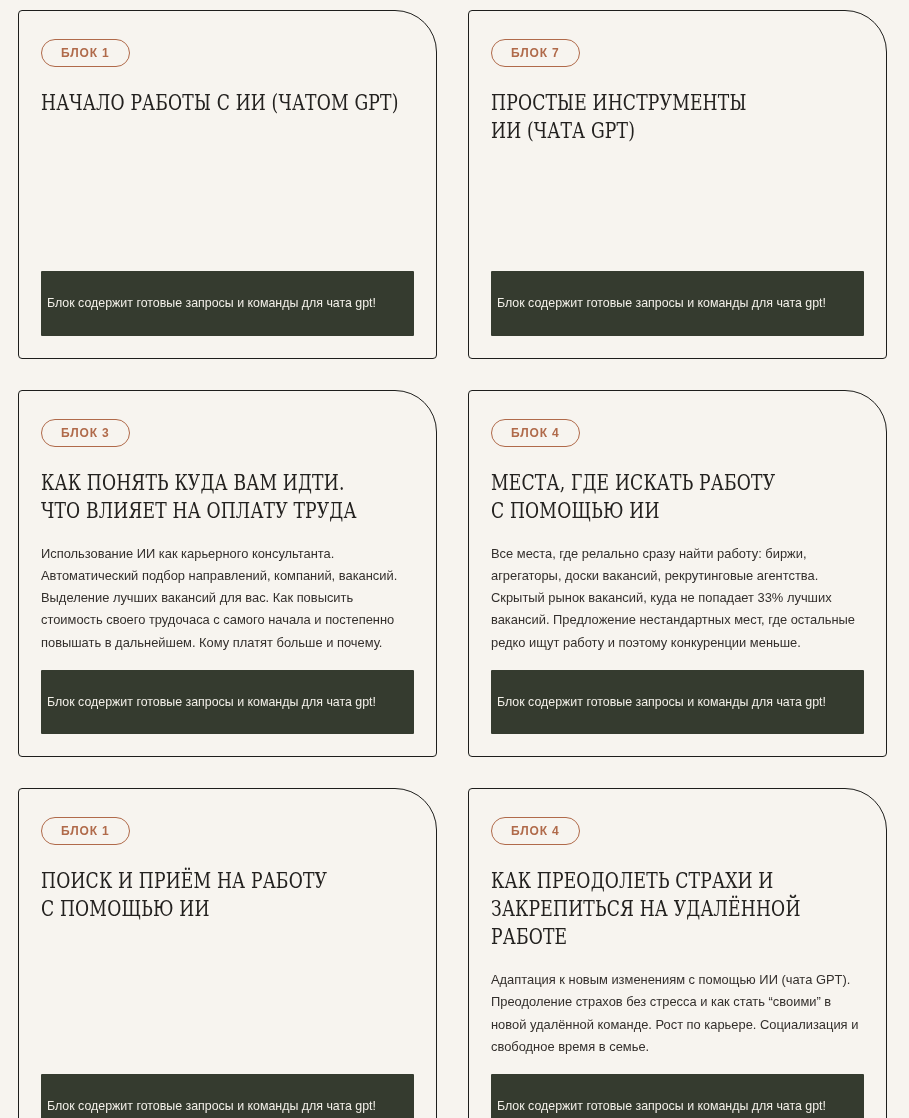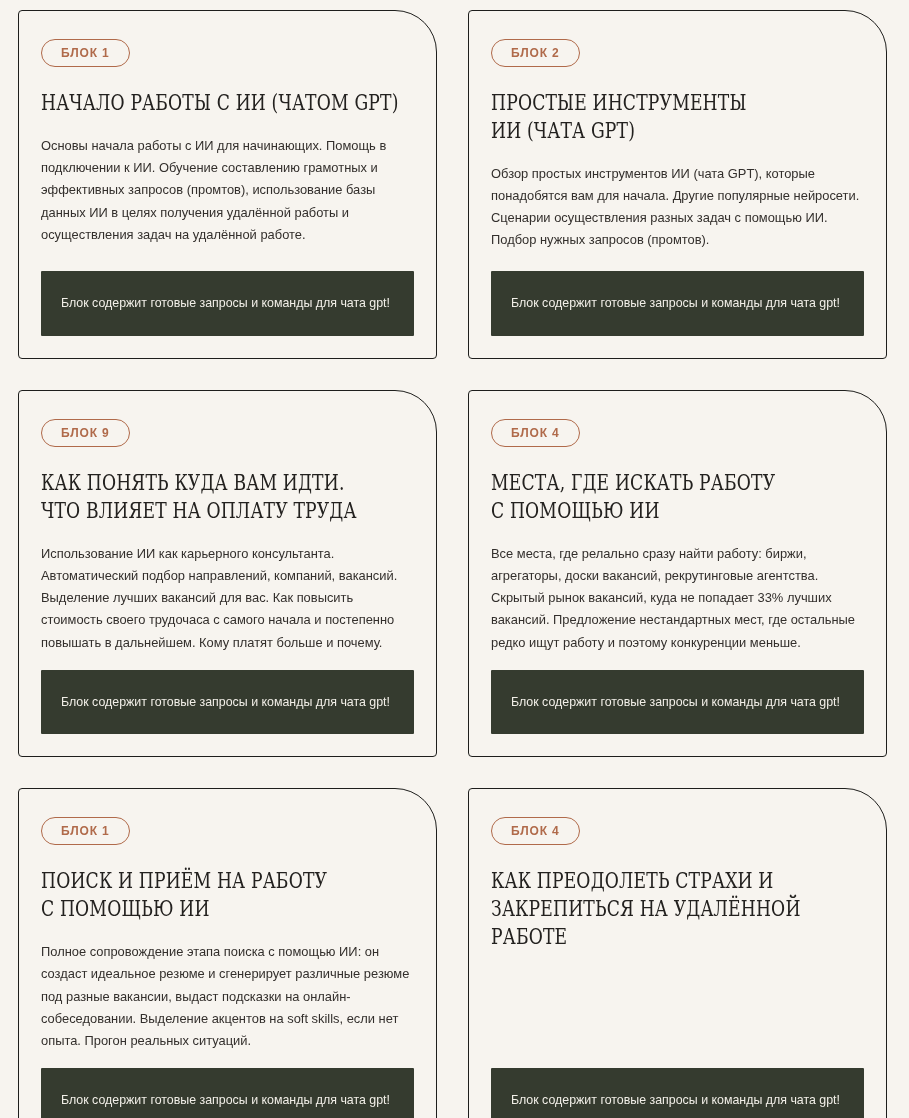--- a/index.html
+++ b/index.html
@@ -73,78 +73,76 @@
     line-height:1.72;
     margin-top:18px;
     white-space:pre-line;
   }
   .cta{
     margin-top:auto;
     background:var(--cta-bg);
     color:var(--cta-text);
     font-size:12.4px;
     line-height:1.5;
-    padding:23px 20px;
+    padding:23px 6px;
     border-radius:1px;
     display:flex;
     align-items:center;
     min-height:62px;
   }
   .spacer{height:16px;flex:0 0 auto;}
 </style>
 </head>
 <body>
 
 <div class="grid">
 
   <div class="card">
     <span class="badge">БЛОК 1</span>
     <h2 class="card-heading">НАЧАЛО РАБОТЫ С ИИ (ЧАТОМ GPT)</h2>
-    <p class="card-body">Основы начала работы с ИИ для начинающих. Помощь в подключении к ИИ. Обучение составлению грамотных и эффективных запросов (промтов), использование базы данных ИИ в целях получения удалённой работы и осуществления задач на удалённой работе.</p>
     <div class="spacer"></div>
     <div class="cta">Блок содержит готовые запросы и команды для чата gpt!</div>
   </div>
 
   <div class="card">
-    <span class="badge">БЛОК 2</span>
+    <span class="badge">БЛОК 7</span>
     <h2 class="card-heading">ПРОСТЫЕ ИНСТРУМЕНТЫ
 ИИ (ЧАТА GPT)</h2>
-    <p class="card-body">Обзор простых инструментов ИИ (чата GPT), которые понадобятся вам для начала. Другие популярные нейросети. Сценарии осуществления разных задач с помощью ИИ. Подбор нужных запросов (промтов).</p>
     <div class="spacer"></div>
     <div class="cta">Блок содержит готовые запросы и команды для чата gpt!</div>
   </div>
 
   <div class="card">
-    <span class="badge">БЛОК 9</span>
+    <span class="badge">БЛОК 3</span>
     <h2 class="card-heading">КАК ПОНЯТЬ КУДА ВАМ ИДТИ.
 ЧТО ВЛИЯЕТ НА ОПЛАТУ ТРУДА</h2>
     <p class="card-body">Использование ИИ как карьерного консультанта. Автоматический подбор направлений, компаний, вакансий. Выделение лучших вакансий для вас. Как повысить стоимость своего трудочаса с самого начала и постепенно повышать в дальнейшем. Кому платят больше и почему.</p>
     <div class="spacer"></div>
     <div class="cta">Блок содержит готовые запросы и команды для чата gpt!</div>
   </div>
 
   <div class="card">
     <span class="badge">БЛОК 4</span>
     <h2 class="card-heading">МЕСТА, ГДЕ ИСКАТЬ РАБОТУ
 С ПОМОЩЬЮ ИИ</h2>
     <p class="card-body">Все места, где релально сразу найти работу: биржи, агрегаторы, доски вакансий, рекрутинговые агентства. Скрытый рынок вакансий, куда не попадает 33% лучших вакансий. Предложение нестандартных мест, где остальные редко ищут работу и поэтому конкуренции меньше.</p>
     <div class="spacer"></div>
     <div class="cta">Блок содержит готовые запросы и команды для чата gpt!</div>
   </div>
 
   <div class="card">
     <span class="badge">БЛОК 1</span>
     <h2 class="card-heading">ПОИСК И ПРИЁМ НА РАБОТУ
 С ПОМОЩЬЮ ИИ</h2>
-    <p class="card-body">Полное сопровождение этапа поиска с помощью ИИ: он создаст идеальное резюме и сгенерирует различные резюме под разные вакансии, выдаст подсказки на онлайн-собеседовании. Выделение акцентов на soft skills, если нет опыта. Прогон реальных ситуаций.</p>
     <div class="spacer"></div>
     <div class="cta">Блок содержит готовые запросы и команды для чата gpt!</div>
   </div>
 
   <div class="card">
     <span class="badge">БЛОК 4</span>
     <h2 class="card-heading">КАК ПРЕОДОЛЕТЬ СТРАХИ И
 ЗАКРЕПИТЬСЯ НА УДАЛЁННОЙ РАБОТЕ</h2>
+    <p class="card-body">Адаптация к новым изменениям с помощью ИИ (чата GPT). Преодоление страхов без стресса и как стать “своими” в новой удалённой команде. Рост по карьере. Социализация и свободное время в семье.</p>
     <div class="spacer"></div>
     <div class="cta">Блок содержит готовые запросы и команды для чата gpt!</div>
   </div>
 
 </div>
 
 </body></html>

